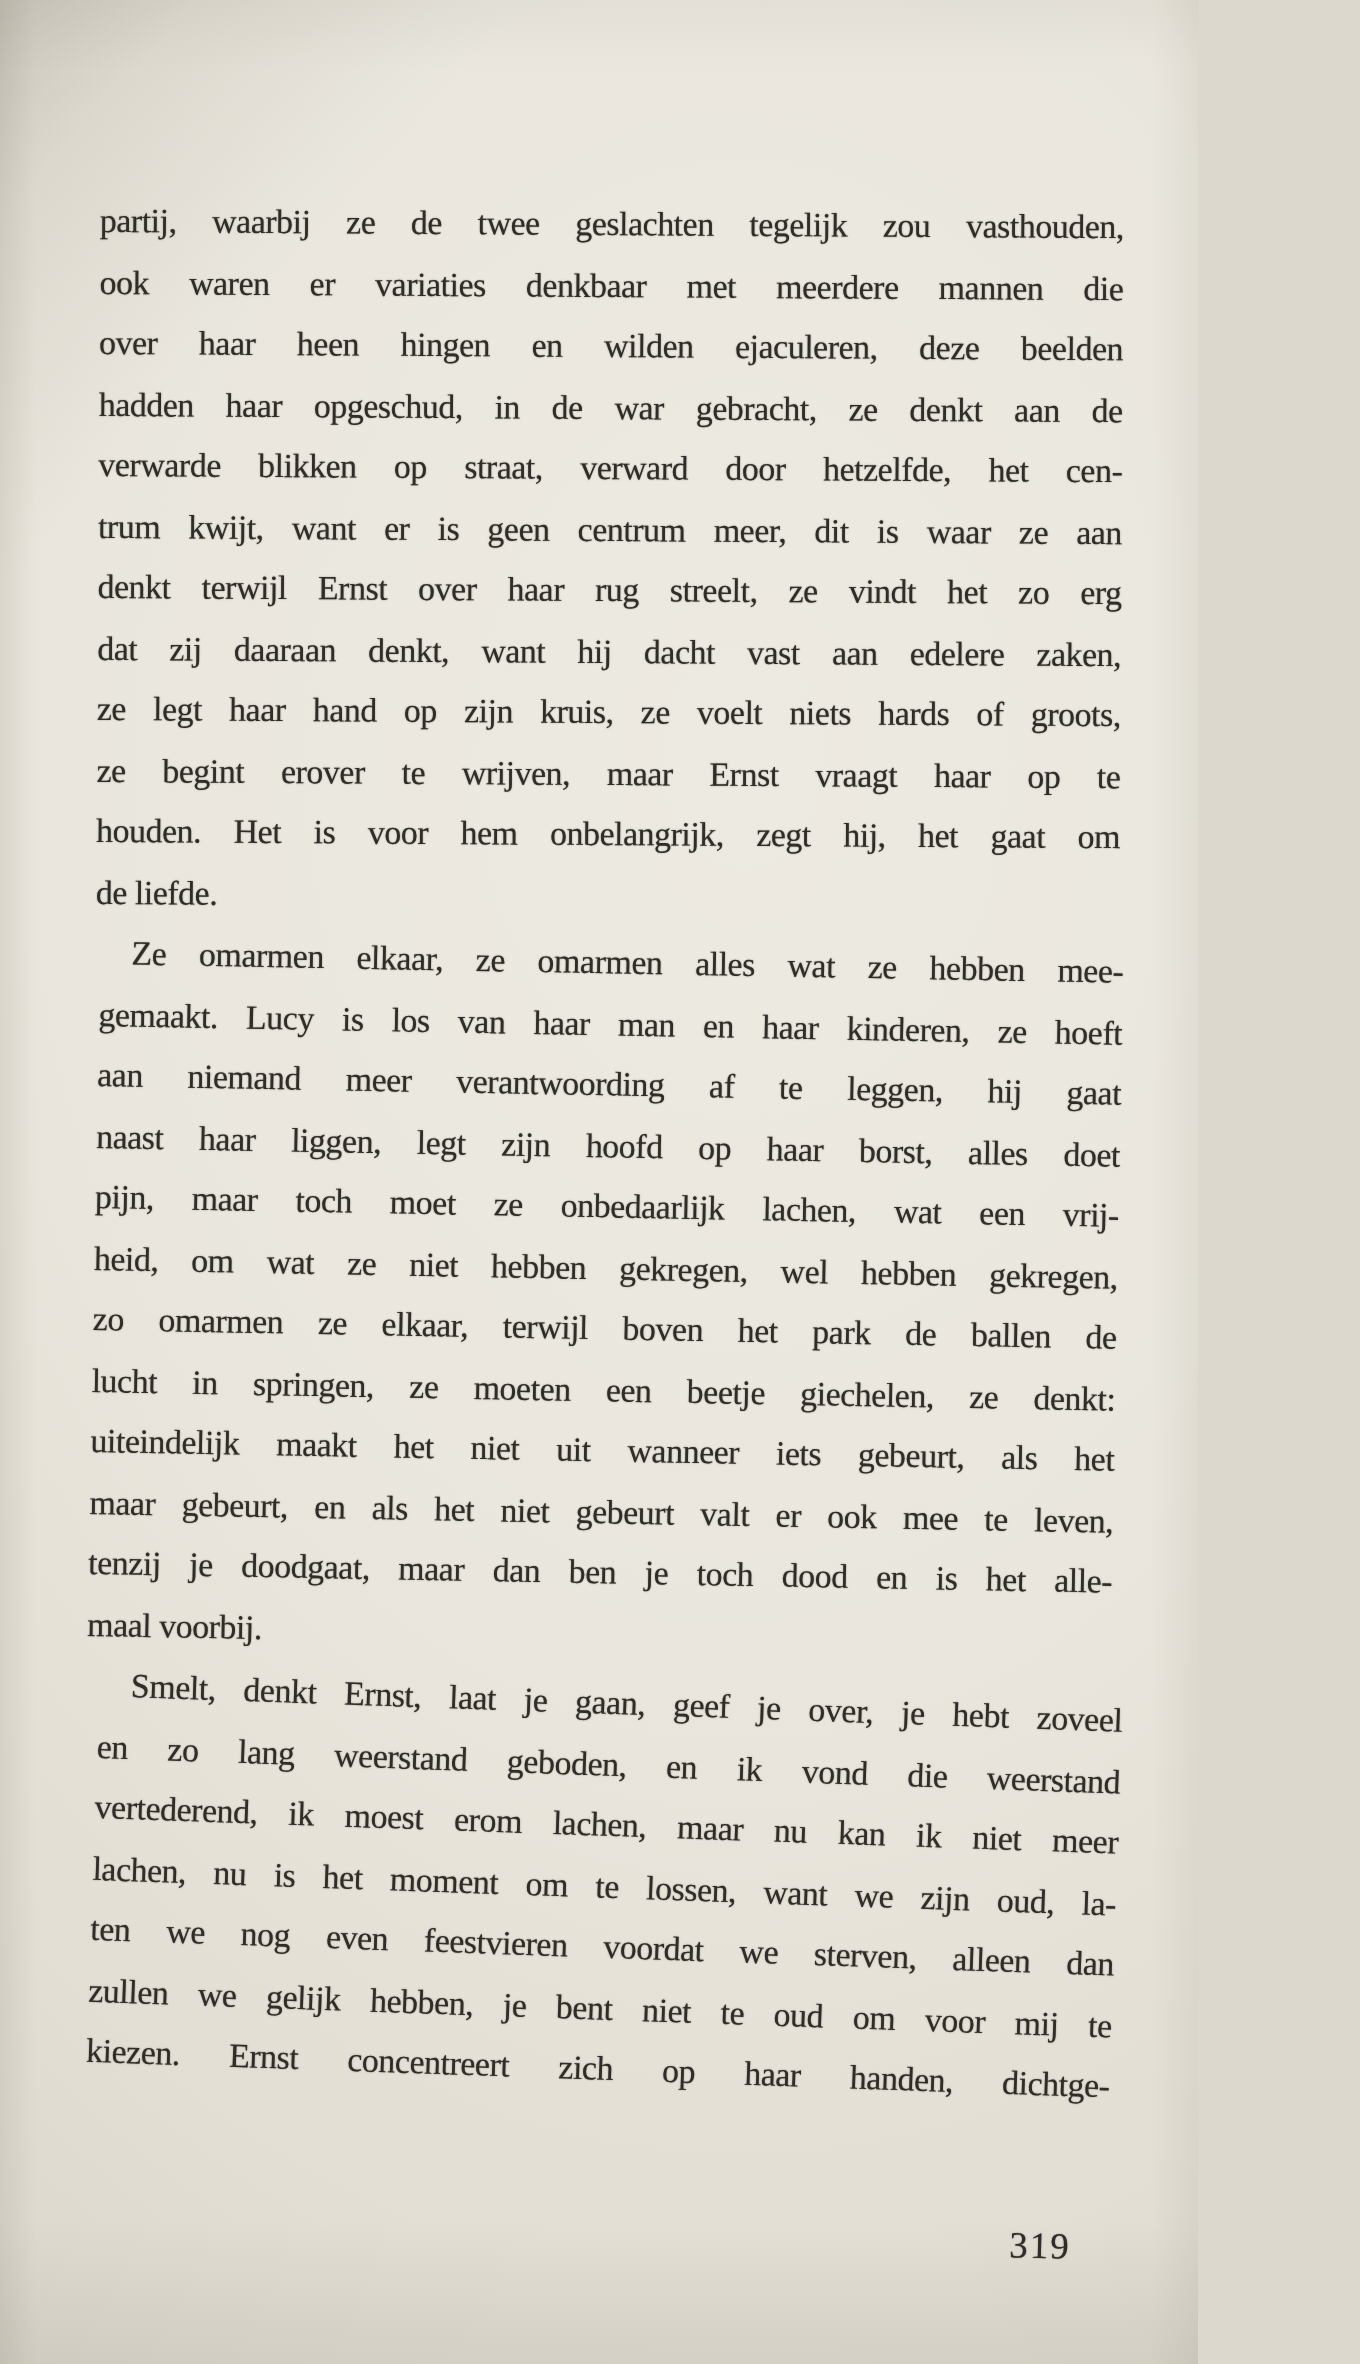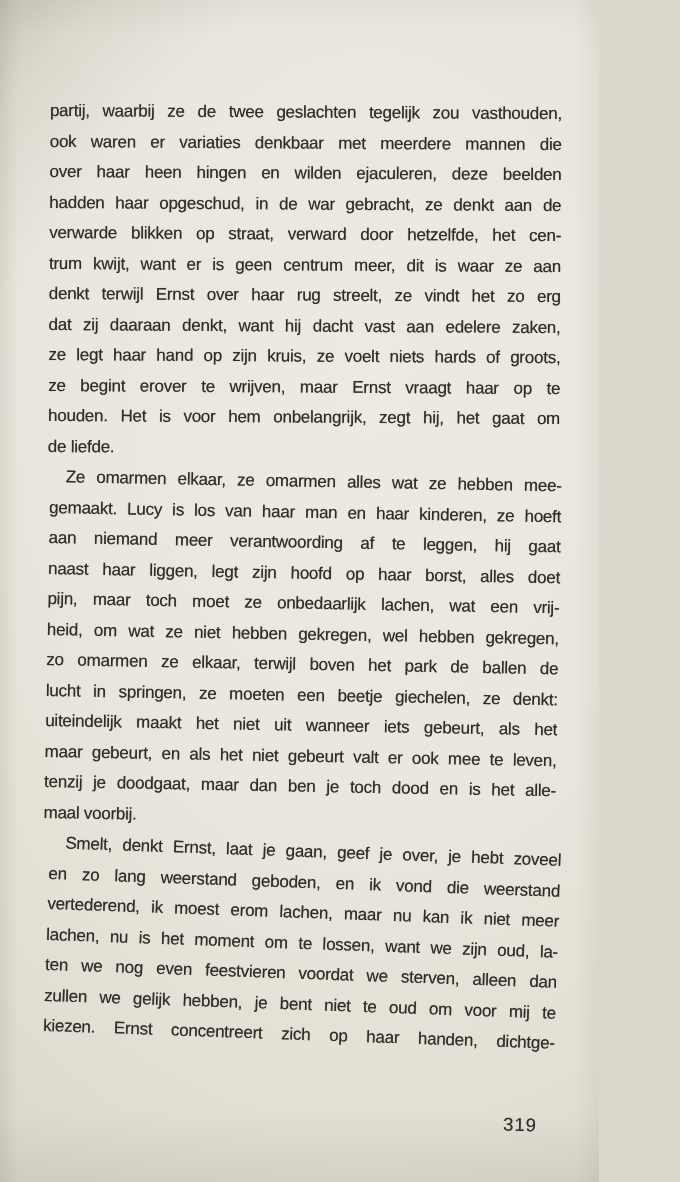--- a/index.html
+++ b/index.html
@@ -13,21 +13,21 @@
     background: #dcd8ce;
   }
   .photo {
     position: relative;
     width: 599px; height: 1182px;
     background:
       radial-gradient(ellipse 130% 90% at 62% 32%,
         rgba(255,255,255,0.22) 0%, rgba(255,255,255,0.10) 40%,
         rgba(120,112,96,0.05) 72%, rgba(110,102,86,0.14) 100%),
       var(--paper);
-    font-family: Liberation Sans, sans-serif;
+    font-family: Liberation Serif, serif;
     color: var(--ink);
   }
   
   .vignette {
     position: absolute; inset: 0;
     pointer-events: none;
     background:
       linear-gradient(132deg, rgba(88,82,66,0.20) 0%, rgba(88,82,66,0.08) 6%, rgba(88,82,66,0) 16%),
       linear-gradient(90deg,  rgba(88,82,66,0.10) 0%, rgba(88,82,66,0) 3%),
       linear-gradient(270deg, rgba(88,82,66,0.07) 0%, rgba(88,82,66,0) 4%),

